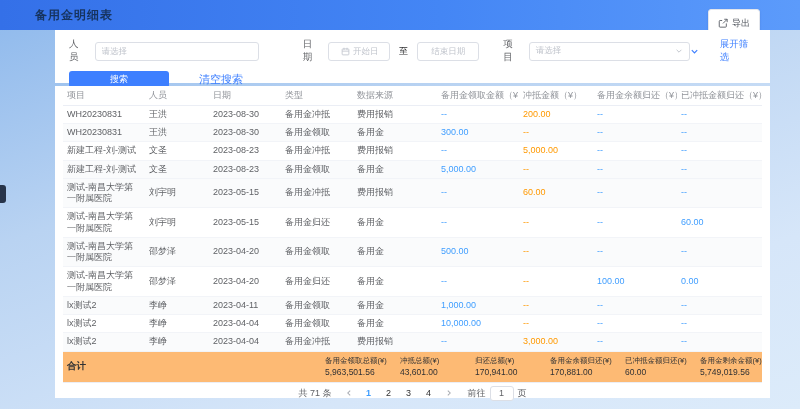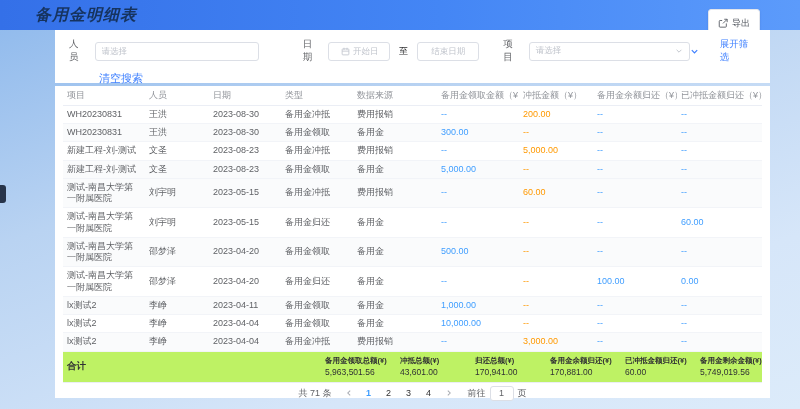--- a/index.html
+++ b/index.html
@@ -6,21 +6,21 @@
   html,body { width:800px; height:409px; overflow:hidden; }
   body {
     font-family:"Liberation Sans","DejaVu Sans",sans-serif;
     background:linear-gradient(160deg,#8db8ec 0%,#b9d3f2 35%,#d6e6f9 75%,#dcebfa 100%);
     position:relative; color:#606266;
   }
   
   .topbar { position:absolute; left:0; top:0; width:800px; height:30px;
     background:linear-gradient(90deg,#3470e8 0%,#4486f5 55%,#5c9bfb 100%);
     display:flex; align-items:center; }
-  .page-title { margin-left:35px; font-size:16px; font-weight:bold; color:#16335e; letter-spacing:1px;font-style:italic; }
+  .page-title { margin-left:35px; font-size:12px; font-weight:bold; color:#16335e; letter-spacing:1px; }
   .export-btn { position:absolute; right:40px; top:9px; height:28px; padding:0 9px;
     background:#fff; border:1px solid #e3e6ec; border-radius:3px; display:flex; align-items:center; gap:4px;
     font-size:9px; color:#4a4f57; cursor:pointer; box-shadow:0 1px 2px rgba(30,60,120,.18); }
   
   .side-handle { position:absolute; left:0; top:185px; width:6px; height:18px;
     background:#27344a; border-radius:0 3px 3px 0; cursor:pointer; }
   
   .panel { position:absolute; left:55px; width:715px; background:#fff; }
   .filter-panel { top:30px; height:53px; padding:8px 14px 0 14px; }
   .table-panel { top:86px; height:312px; padding:0 8px; }
@@ -49,25 +49,25 @@
   table { width:699px; border-collapse:collapse; table-layout:fixed; }
   th { font-size:9px; font-weight:normal; color:#909399; text-align:left; padding:4px 4px;
     border-bottom:1px solid #ebeef5; height:17px; line-height:1.2; white-space:nowrap; overflow:hidden; }
   td { font-size:9px; color:#606266; padding:3px 4px; border-bottom:1px solid #f2f4f8;
     line-height:1.25; word-break:break-all; }
   tr.striped td { background:#fafbfc; }
   .c-blue { color:#409eff; }
   .c-orange { color:#ff9900; }
   
   .summary { display:flex; align-items:center; width:699px; min-height:31px;
-    border-bottom:1px solid #ebeef5; background:#bef264; padding:3px 0; }
+    border-bottom:1px solid #ebeef5; background:#fdba74; padding:3px 0; }
   .sum-label { font-size:9.5px; color:#303133; font-weight:bold; margin-left:4px; }
   .sum-groups { margin-left:auto; display:flex; gap:13px; }
   .sum-item { min-width:62px; }
-  .sum-item .sl { font-size:7.5px; color:#303133; font-weight:bold; white-space:nowrap; }
+  .sum-item .sl { font-size:7.5px; color:#303133; font-weight:normal; white-space:nowrap; }
   .sum-item .sv { font-size:8.5px; color:#303133; font-weight:normal; margin-top:1px; }
   
   .pagination { height:21px; display:flex; align-items:center; justify-content:center; gap:6px;
     font-size:9px; color:#606266; }
   .pg-total { margin-right:4px; }
   .pg-arrow { width:14px; height:14px; display:flex; align-items:center; justify-content:center;
     color:#a8abb2; cursor:pointer; }
   .pg-num { min-width:14px; height:14px; display:flex; align-items:center; justify-content:center;
     cursor:pointer; color:#303133; }
   .pg-num.active { color:#409eff; font-weight:bold; }
@@ -129,20 +129,21 @@
     <div class="expand-link">
       <span>
         <svg class="icon-svg" width="9" height="9" viewBox="0 0 10 10" fill="none" stroke="#3d7fff" stroke-width="1.3">
           <path d="M2 3.5 5 6.5 8 3.5"></path>
         </svg>
       </span>
       <span>展开筛选</span>
     </div>
   </div>
   <div class="btn-row">
+    <button class="search-btn">搜索</button>
     <button class="clear-btn">清空搜索</button>
   </div>
 </div>
 
 <div class="panel table-panel">
   <table>
     <colgroup>
       <col style="width:82px">
         <col style="width:64px">
         <col style="width:72px">

